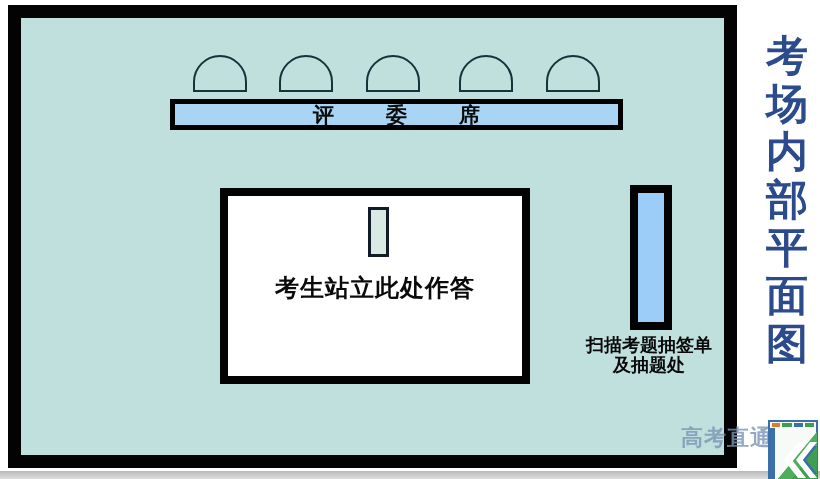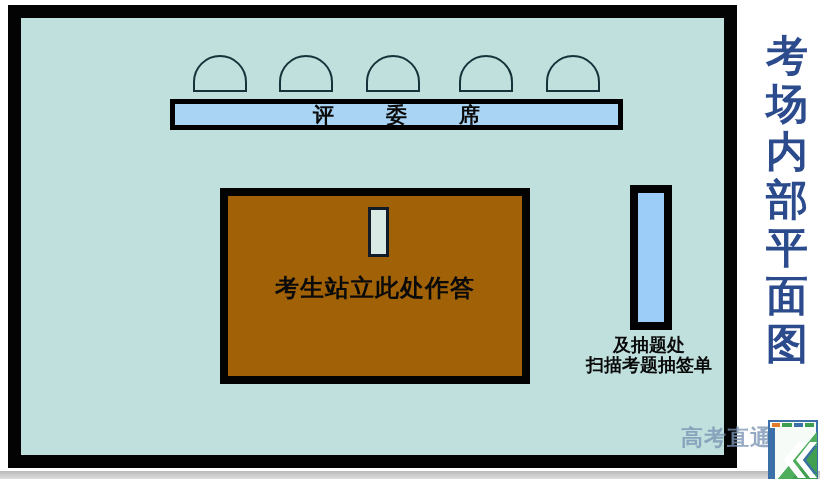--- a/index.html
+++ b/index.html
@@ -28,21 +28,21 @@
   .bench{
     position:absolute;left:149px;top:81px;width:453px;height:31px;
     background:#a9d4f4;border:5px solid #000;box-sizing:border-box;
     display:flex;align-items:center;justify-content:center;gap:52px;
     font-size:21px;font-weight:bold;color:#0b0b0b;line-height:1;
   }
 
   
   .stage{
     position:absolute;left:199px;top:170px;width:310px;height:196px;
-    background:#a16207;border:8px solid #030303;box-sizing:border-box;
+    background:#ffffff;border:8px solid #030303;box-sizing:border-box;
   }
   .marker{
     position:absolute;left:140px;top:11px;width:21px;height:50px;
     background:#d9e9e4;border:3px solid #121c28;box-sizing:border-box;
   }
   .stage-label{
     position:absolute;left:0;top:76px;width:100%;text-align:center;
     font-size:24px;font-weight:bold;color:#0a0a0a;letter-spacing:1px;
   }
 
@@ -98,22 +98,22 @@
       <span>席</span>
     </div>
 
     <div class="stage">
       <div class="marker"></div>
       <div class="stage-label">考生站立此处作答</div>
     </div>
 
     <div class="scan-rect"></div>
     <div class="scan-label">
+      <div>扫描考题抽签单</div>
       <div>及抽题处</div>
-      <div>扫描考题抽签单</div>
     </div>
 
   </div>
 
   <div class="v-title">
     <span>考</span>
     <span>场</span>
     <span>内</span>
     <span>部</span>
     <span>平</span>

